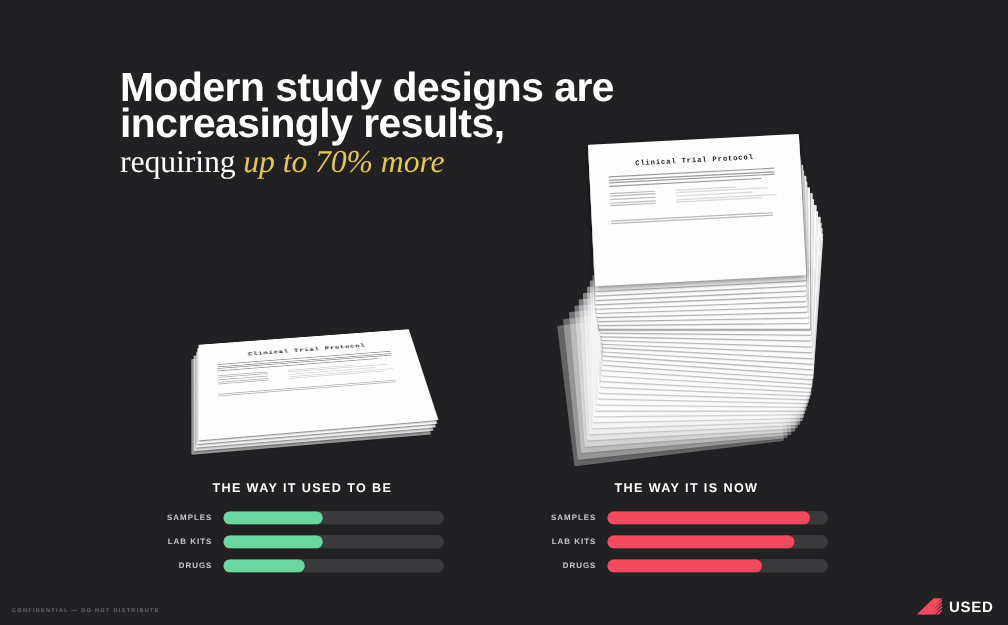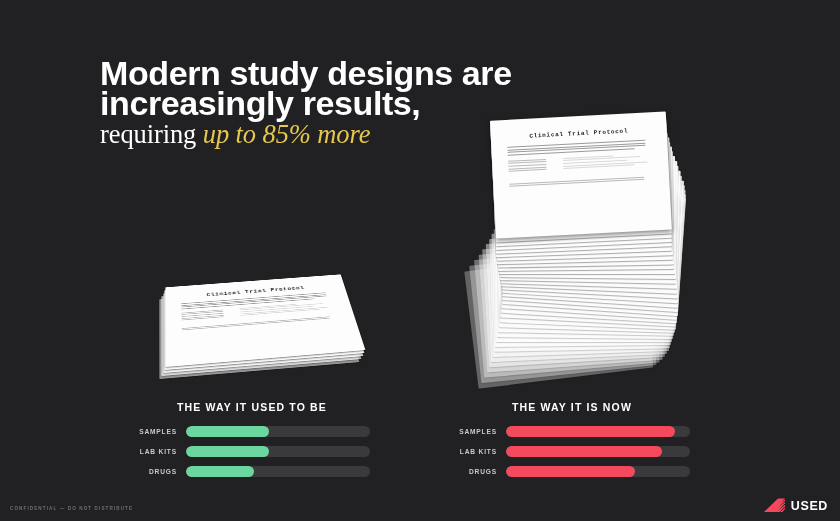--- a/index.html
+++ b/index.html
@@ -182,21 +182,21 @@
   }
 </style>
 </head>
 <body>
 
 <div class="slide">
 
   <div class="headline">
     <span class="hl-line hl-bold">Modern study designs are</span>
     <span class="hl-line hl-bold">increasingly results,</span>
-    <span class="hl-line hl-serif"><span>requiring </span><span class="accent">up to 85% more</span></span>
+    <span class="hl-line hl-serif"><span>requiring </span><span class="accent">up to 70% more</span></span>
   </div>
 
   <div class="stack-wrap" id="stack-small">
     <div class="sheet small-sheet" style="left:12px; top:30px; opacity:0.55;"></div>
     <div class="sheet small-sheet" style="left:14px; top:27px; opacity:0.7;"></div>
     <div class="sheet small-sheet" style="left:16px; top:24px; opacity:0.85;"></div>
     <div class="sheet small-sheet" style="left:17px; top:21px;"></div>
     <div class="sheet small-sheet" style="left:18px; top:18px;">
       <div class="page-content">
         <div class="doc-title">Clinical Trial Protocol</div>

